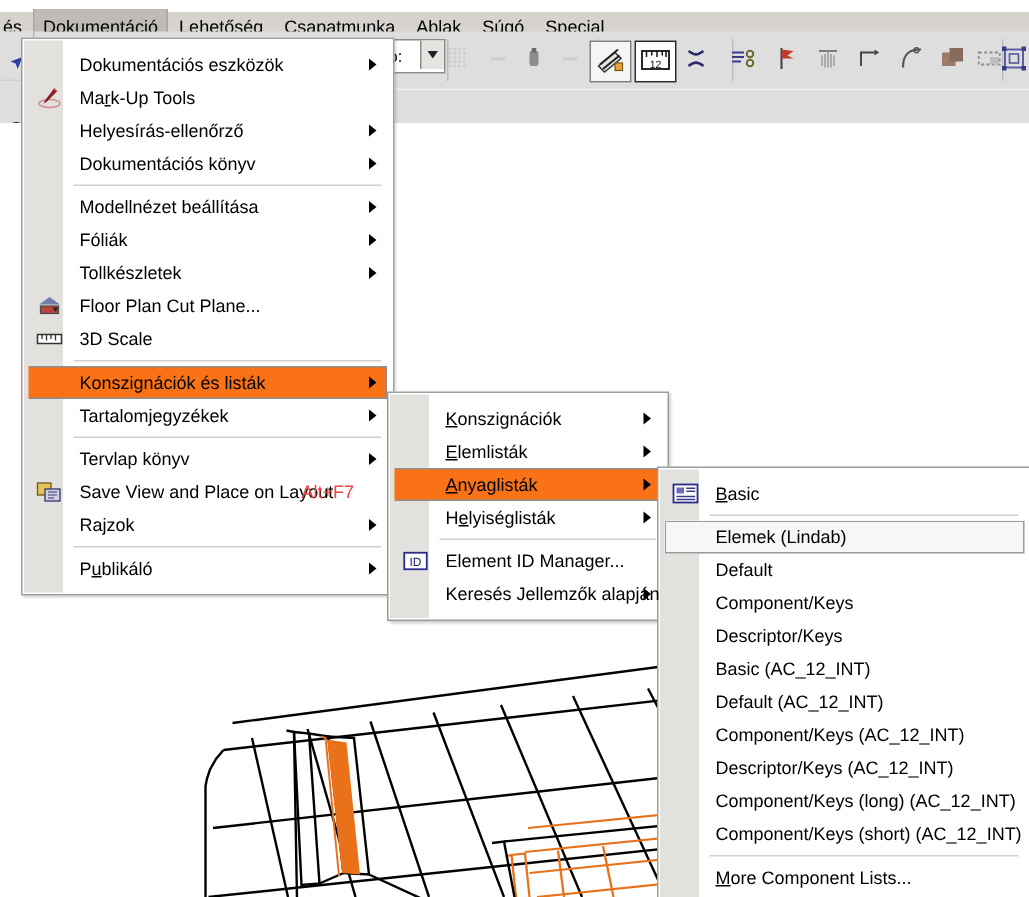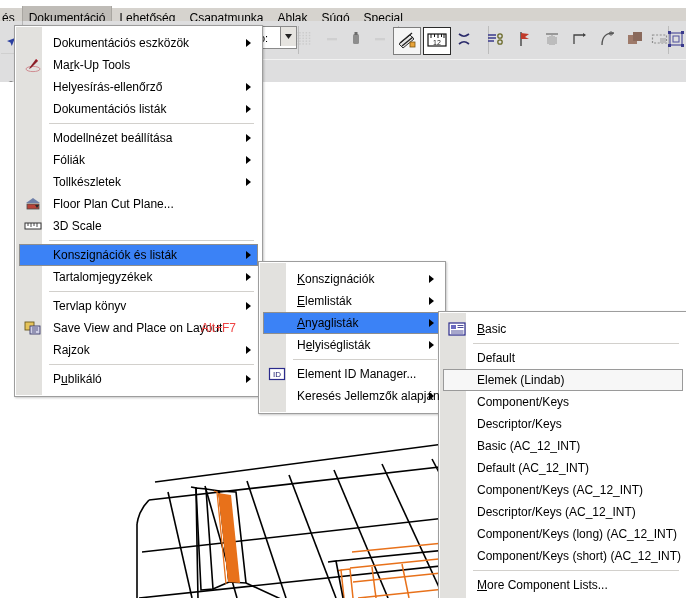--- a/index.html
+++ b/index.html
@@ -100,21 +100,21 @@
   .menu ul{list-style:none;margin:4px;padding:0;position:relative;}
   .menu li.row{
     position:relative;height:22px;line-height:22px;
     padding-left:34px;padding-right:22px;white-space:nowrap;
   }
   .menu li.row .lbl{position:relative;z-index:2;}
   .menu li.row .accel{
     position:absolute;right:22px;top:0;z-index:2;color:#ef4444;text-align:center;
   }
   .menu li.row.hl{
-    background:#3b82f6;
+    background:#f97316;
     box-shadow:inset 0 0 0 1px #8e8e8e;
   }
   .menu li.row.hl2{
     background:#f7f7f7;
     box-shadow:inset 0 0 0 1px #9a9a9a;
   }
   .menu li.sep{
     height:1px;margin:3px 4px 3px 30px;background:#d2d0cc;padding:0;
     font-size:0;line-height:0;
   }
@@ -367,21 +367,21 @@
       <ul>
         <li class="row"><span class="lbl">Dokumentációs eszközök</span><span class="arrow"></span></li>
         <li class="row"><span class="ico">
             <svg width="18" height="16" viewBox="0 0 18 16">
               <ellipse cx="9" cy="12" rx="7" ry="2.6" fill="none" stroke="#d08e93" stroke-width="1"></ellipse>
               <path d="M12 2 L14 4 L7 11 L5 12 L6 10 Z" fill="#8b1f28"></path>
               <path d="M12 2 L14 4" stroke="#c8505c" stroke-width="1"></path>
             </svg>
           </span><span class="lbl">Ma<u class="mn">r</u>k-Up Tools</span></li>
         <li class="row"><span class="lbl">Helyesírás-ellenőrző</span><span class="arrow"></span></li>
-        <li class="row"><span class="lbl">Dokumentációs listák</span><span class="arrow"></span></li>
+        <li class="row"><span class="lbl">Dokumentációs könyv</span><span class="arrow"></span></li>
         <li class="sep"></li>
         <li class="row"><span class="lbl">Modellnézet beállítása</span><span class="arrow"></span></li>
         <li class="row"><span class="lbl">Fóliák</span><span class="arrow"></span></li>
         <li class="row"><span class="lbl">Tollkészletek</span><span class="arrow"></span></li>
         <li class="row"><span class="ico">
             <svg width="18" height="16" viewBox="0 0 18 16">
               <path d="M2 7 L9 2 L16 7 Z" fill="#6f7fa8"></path>
               <rect x="3" y="8" width="12" height="5" fill="#b8433a"></rect>
               <rect x="3" y="8" width="12" height="5" fill="none" stroke="#4a4a4a" stroke-width=".8"></rect>
               <path d="M11 9 L15 9 L13 12 Z" fill="#2b2b2b"></path>
@@ -433,22 +433,22 @@
       <div class="gutter"></div>
       <ul>
         <li class="row"><span class="ico">
             <svg width="18" height="16" viewBox="0 0 18 16">
               <rect x="1" y="2" width="16" height="12" fill="#fff" stroke="#2b2b8c" stroke-width="1.2"></rect>
               <rect x="3" y="4" width="5" height="4" fill="#6a6ac0"></rect>
               <path d="M9.5 4.5 h6 M9.5 6.5 h6 M3 10 h12.5 M3 12 h12.5" stroke="#3a3a8c" stroke-width=".9"></path>
             </svg>
           </span><span class="lbl"><u class="mn">B</u>asic</span></li>
         <li class="sep"></li>
+        <li class="row hl2"><span class="lbl">Elemek (Lindab)</span></li>
         <li class="row"><span class="lbl">Default</span></li>
-        <li class="row hl2"><span class="lbl">Elemek (Lindab)</span></li>
         <li class="row"><span class="lbl">Component/Keys</span></li>
         <li class="row"><span class="lbl">Descriptor/Keys</span></li>
         <li class="row"><span class="lbl">Basic (AC_12_INT)</span></li>
         <li class="row"><span class="lbl">Default (AC_12_INT)</span></li>
         <li class="row"><span class="lbl">Component/Keys (AC_12_INT)</span></li>
         <li class="row"><span class="lbl">Descriptor/Keys (AC_12_INT)</span></li>
         <li class="row"><span class="lbl">Component/Keys (long) (AC_12_INT)</span></li>
         <li class="row"><span class="lbl">Component/Keys (short) (AC_12_INT)</span></li>
         <li class="sep"></li>
         <li class="row"><span class="lbl"><u class="mn">M</u>ore Component Lists...</span></li>

